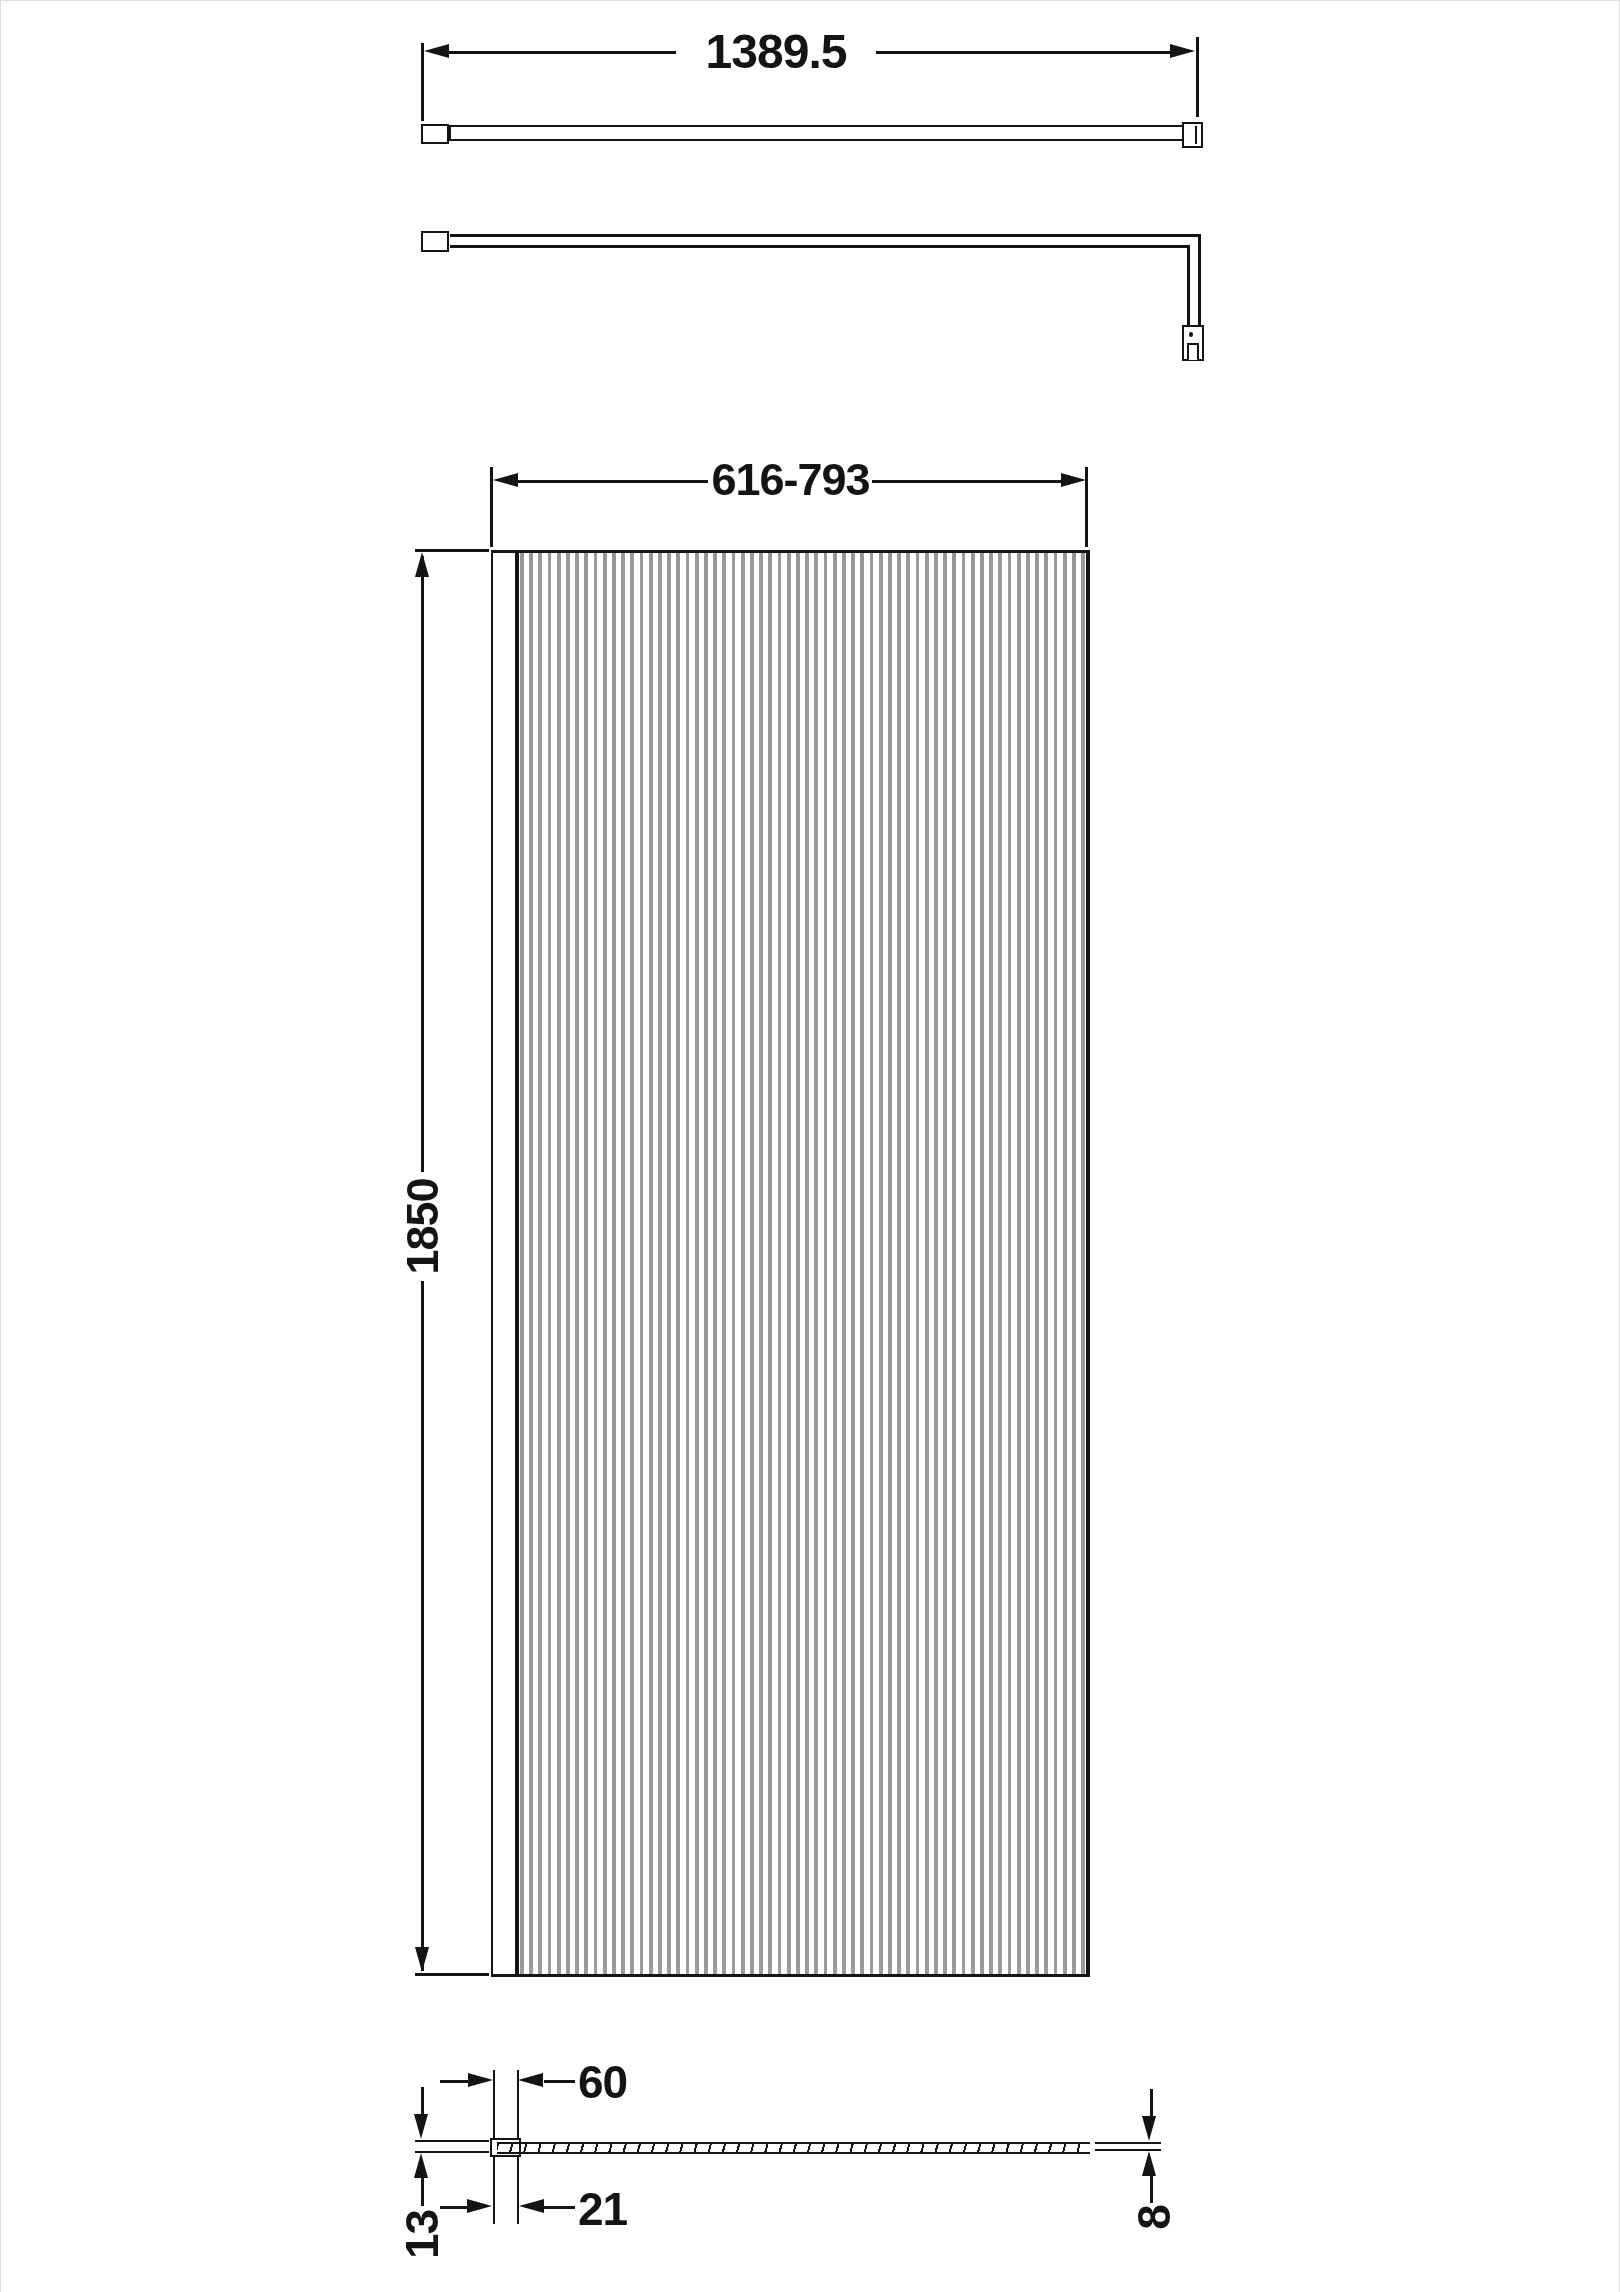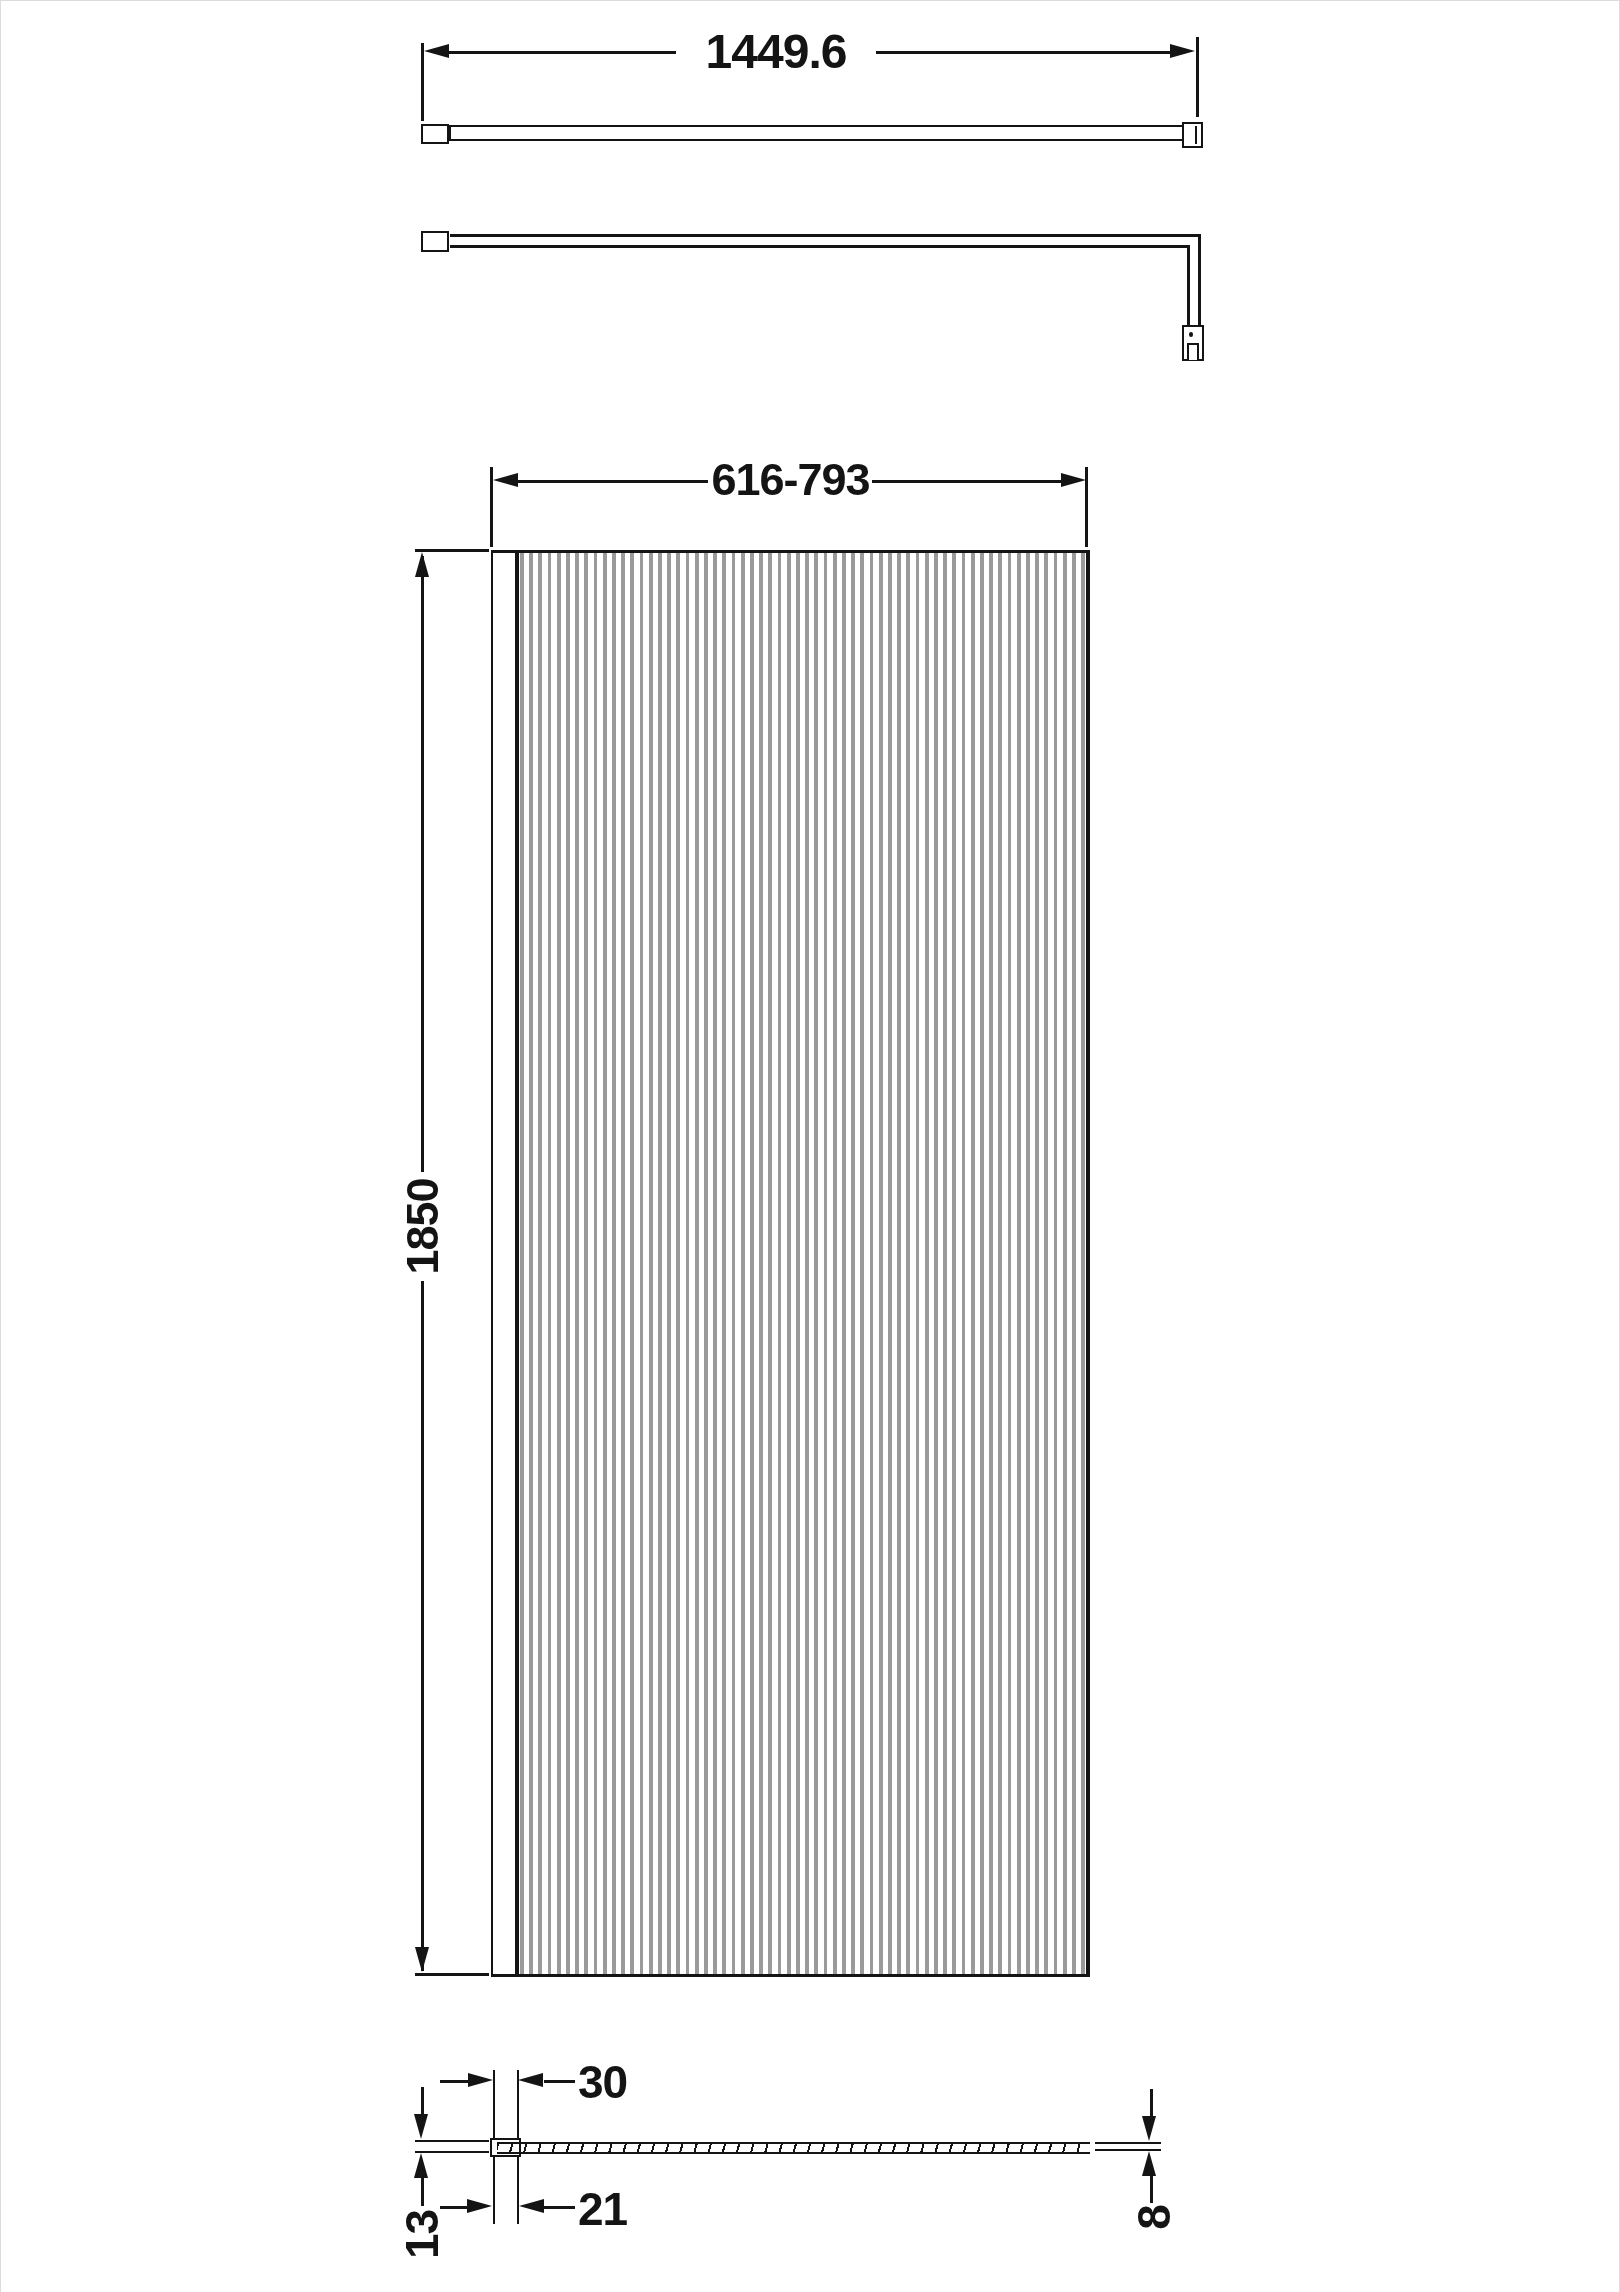--- a/index.html
+++ b/index.html
@@ -73,21 +73,21 @@
 </head>
 <body>
 
 <div id="canvas">
 
   <div>
     <div class="vline" style="left:421px; top:43px; height:78px;"></div>
     <div class="vline" style="left:1196px; top:37px; height:80px;"></div>
     <div class="arrow pt-left" style="left:424px; top:44px;"></div>
     <div class="hline" style="left:448px; top:51px; width:228px;"></div>
-    <div class="dim-text center" style="left:676px; top:26.5px; width:200px; font-size:48px;">1449.6</div>
+    <div class="dim-text center" style="left:676px; top:26.5px; width:200px; font-size:48px;">1389.5</div>
     <div class="hline" style="left:876px; top:51px; width:294px;"></div>
     <div class="arrow pt-right" style="left:1170px; top:44px;"></div>
 
     <div class="outline" id="v1-bar"></div>
     <div class="outline" id="v1-bracket-left"></div>
     <div class="outline" id="v1-clamp">
       <div class="jaw"></div>
     </div>
   </div>
 
@@ -129,21 +129,21 @@
 
   <div>
 
     <div class="vline thin" style="left:493px; top:2070px; height:154px;"></div>
     <div class="vline thin" style="left:517px;   top:2070px; height:154px;"></div>
 
     <div class="hline" style="left:440px; top:2080px; width:28px;"></div>
     <div class="arrow pt-right" style="left:468px; top:2073px;"></div>
     <div class="arrow pt-left" style="left:518px; top:2073px;"></div>
     <div class="hline" style="left:544px; top:2080px; width:31px;"></div>
-    <div class="dim-text" style="left:578px; top:2058px;">30</div>
+    <div class="dim-text" style="left:578px; top:2058px;">60</div>
 
     <div class="hline" style="left:440px; top:2206px; width:27.4px;"></div>
     <div class="arrow pt-right" style="left:467px;   top:2199px;"></div>
     <div class="arrow pt-left" style="left:519px; top:2199px;"></div>
     <div class="hline" style="left:544px; top:2206px; width:31px;"></div>
     <div class="dim-text" style="left:578px; top:2185px;">21</div>
 
     <div class="outline" id="v4-profile"></div>
     <div id="v4-glass"></div>
 

